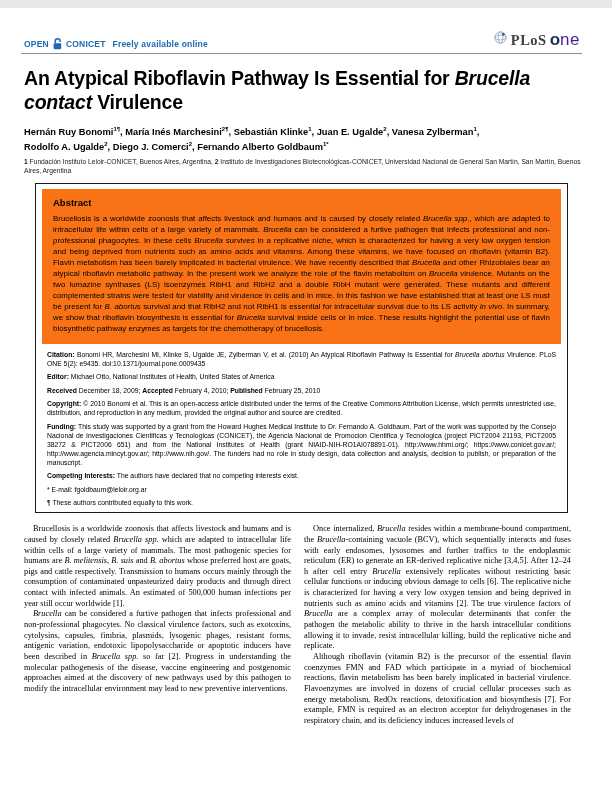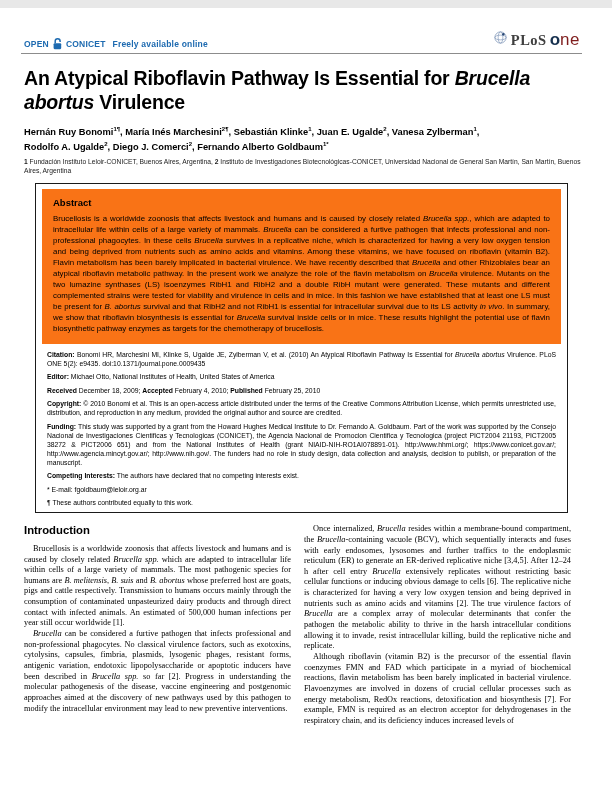--- a/index.html
+++ b/index.html
@@ -14,21 +14,21 @@
     font-family:"Liberation Sans", sans-serif;
     color:#000;
   }
   
   .hdr { display:flex; justify-content:space-between; align-items:flex-end; height:20px; }
   .oa { display:flex; align-items:center; gap:3px; color:#1d6ab0; font-weight:bold; font-size:8.5px; letter-spacing:.2px; padding-left:3px;}
   .oa .freely { margin-left:4px; }
   .plos-logo { display:flex; align-items:baseline; gap:3px; padding-right:2px; }
   .plos-logo .plos { color:#404040; font-size:14.5px; font-weight:bold; letter-spacing:.5px; font-family:"Liberation Serif", serif; }
   .plos-logo .one-o { color:#17314f; font-size:17px; font-weight:800; }
-  .plos-logo .one-ne { color:#7f1d1d; font-size:17px; font-weight:400; letter-spacing:.5px; }
+  .plos-logo .one-ne { color:#4c1d95; font-size:17px; font-weight:400; letter-spacing:.5px; }
   .hdr-rule { border:none; border-top:1px solid #8c8c8c; margin-top:3px; }
   
   .title { margin-top:13px; font-size:19.5px; line-height:23.5px; font-weight:bold; letter-spacing:-.2px; padding-left:3px; }
   .authors { margin-top:9px; font-size:9.3px; font-weight:bold; line-height:12px; padding-left:3px; }
   .authors sup, .affil sup { font-size:6px; }
   .affil { margin-top:4px; font-size:6.7px; line-height:9px; color:#1a1a1a; padding-left:3px; }
   
   .meta-box { margin:8px 14px 0 14px; border:1px solid #1a1a1a; padding:5px 6px 5px 6px; }
   .abstract { background:#f97316; padding:8px 11px 10px 11px; }
   .abstract-title { font-size:9.5px; font-weight:bold; margin-bottom:5px; }
@@ -72,21 +72,21 @@
         <circle cx="11" cy="4.6" r="1.3" fill="#2b4a77"></circle>
       </svg>
       <span class="plos">PLoS</span>
       <span style="letter-spacing:0"><span class="one-o">o</span><span class="one-ne">ne</span></span>
     </div>
   </div>
   <hr class="hdr-rule">
 
   <h1 class="title">
     <div>An Atypical Riboflavin Pathway Is Essential for <i>Brucella</i></div>
-    <div><i>abortus</i> Virulence</div>
+    <div><i>contact</i> Virulence</div>
   </h1>
 
   <div class="authors">
     <div>Hernán Ruy Bonomi<sup>1¶</sup>, María Inés Marchesini<sup>2¶</sup>, Sebastián Klinke<sup>1</sup>, Juan E. Ugalde<sup>2</sup>, Vanesa Zylberman<sup>1</sup>,</div>
     <div>Rodolfo A. Ugalde<sup>2</sup>, Diego J. Comerci<sup>2</sup>, Fernando Alberto Goldbaum<sup>1*</sup></div>
   </div>
 
   <div class="affil"><b>1</b> Fundación Instituto Leloir-CONICET, Buenos Aires, Argentina, <b>2</b> Instituto de Investigaciones Biotecnológicas-CONICET, Universidad Nacional de General San Martín, San Martín, Buenos Aires, Argentina</div>
 
   <div class="meta-box">
@@ -101,21 +101,20 @@
       <p class="meta-row"><b class="meta-label">Copyright:</b> <span>© 2010 Bonomi et al. This is an open-access article distributed under the terms of the Creative Commons Attribution License, which permits unrestricted use, distribution, and reproduction in any medium, provided the original author and source are credited.</span></p>
       <p class="meta-row"><b class="meta-label">Funding:</b> <span>This study was supported by a grant from the Howard Hughes Medical Institute to Dr. Fernando A. Goldbaum. Part of the work was supported by the Consejo Nacional de Investigaciones Cientificas y Tecnologicas (CONICET), the Agencia Nacional de Promocion Cientifica y Tecnologica (project PICT2004 21193, PICT2005 38272 &amp; PICT2006 651) and from the National Institutes of Health (grant NIAID-NIH-RO1AI078891-01). http://www.hhmi.org/; https://www.conicet.gov.ar/; http://www.agencia.mincyt.gov.ar/; http://www.nih.gov/. The funders had no role in study design, data collection and analysis, decision to publish, or preparation of the manuscript.</span></p>
       <p class="meta-row"><b class="meta-label">Competing Interests:</b> <span>The authors have declared that no competing interests exist.</span></p>
       <p class="meta-row"><span>* E-mail: fgoldbaum@leloir.org.ar</span></p>
       <p class="meta-row"><span>¶ These authors contributed equally to this work.</span></p>
     </div>
   </div>
 
   <div class="columns">
     <div class="col">
-      <h2 class="sec-heading">Introduction</h2>
       <p>Brucellosis is a worldwide zoonosis that affects livestock and humans and is caused by closely related <i>Brucella spp.</i> which are adapted to intracellular life within cells of a large variety of mammals. The most pathogenic species for humans are <i>B. melitensis</i>, <i>B. suis</i> and <i>B. abortus</i> whose preferred host are goats, pigs and cattle respectively. Transmission to humans occurs mainly through the consumption of contaminated unpasteurized dairy products and through direct contact with infected animals. An estimated of 500,000 human infections per year still occur worldwide [1].</p>
       <p><i>Brucella</i> can be considered a furtive pathogen that infects professional and non-professional phagocytes. No classical virulence factors, such as exotoxins, cytolysins, capsules, fimbria, plasmids, lysogenic phages, resistant forms, antigenic variation, endotoxic lipopolysaccharide or apoptotic inducers have been described in <i>Brucella spp.</i> so far [2]. Progress in understanding the molecular pathogenesis of the disease, vaccine engineering and postgenomic approaches aimed at the discovery of new pathways used by this pathogen to modify the intracellular environment may lead to new preventive interventions.</p>
     </div>
     <div class="col">
       <p>Once internalized, <i>Brucella</i> resides within a membrane-bound compartment, the <i>Brucella</i>-containing vacuole (BCV), which sequentially interacts and fuses with early endosomes, lysosomes and further traffics to the endoplasmic reticulum (ER) to generate an ER-derived replicative niche [3,4,5]. After 12–24 h after cell entry <i>Brucella</i> extensively replicates without restricting basic cellular functions or inducing obvious damage to cells [6]. The replicative niche is characterized for having a very low oxygen tension and being deprived in nutrients such as amino acids and vitamins [2]. The true virulence factors of <i>Brucella</i> are a complex array of molecular determinants that confer the pathogen the metabolic ability to thrive in the harsh intracellular conditions allowing it to invade, resist intracellular killing, build the replicative niche and replicate.</p>
       <p>Although riboflavin (vitamin B2) is the precursor of the essential flavin coenzymes FMN and FAD which participate in a myriad of biochemical reactions, flavin metabolism has been barely implicated in bacterial virulence. Flavoenzymes are involved in dozens of crucial cellular processes such as energy metabolism, RedOx reactions, detoxification and biosynthesis [7]. For example, FMN is required as an electron acceptor for dehydrogenases in the respiratory chain, and its deficiency induces increased levels of</p>
     </div>
   </div>
 
 

